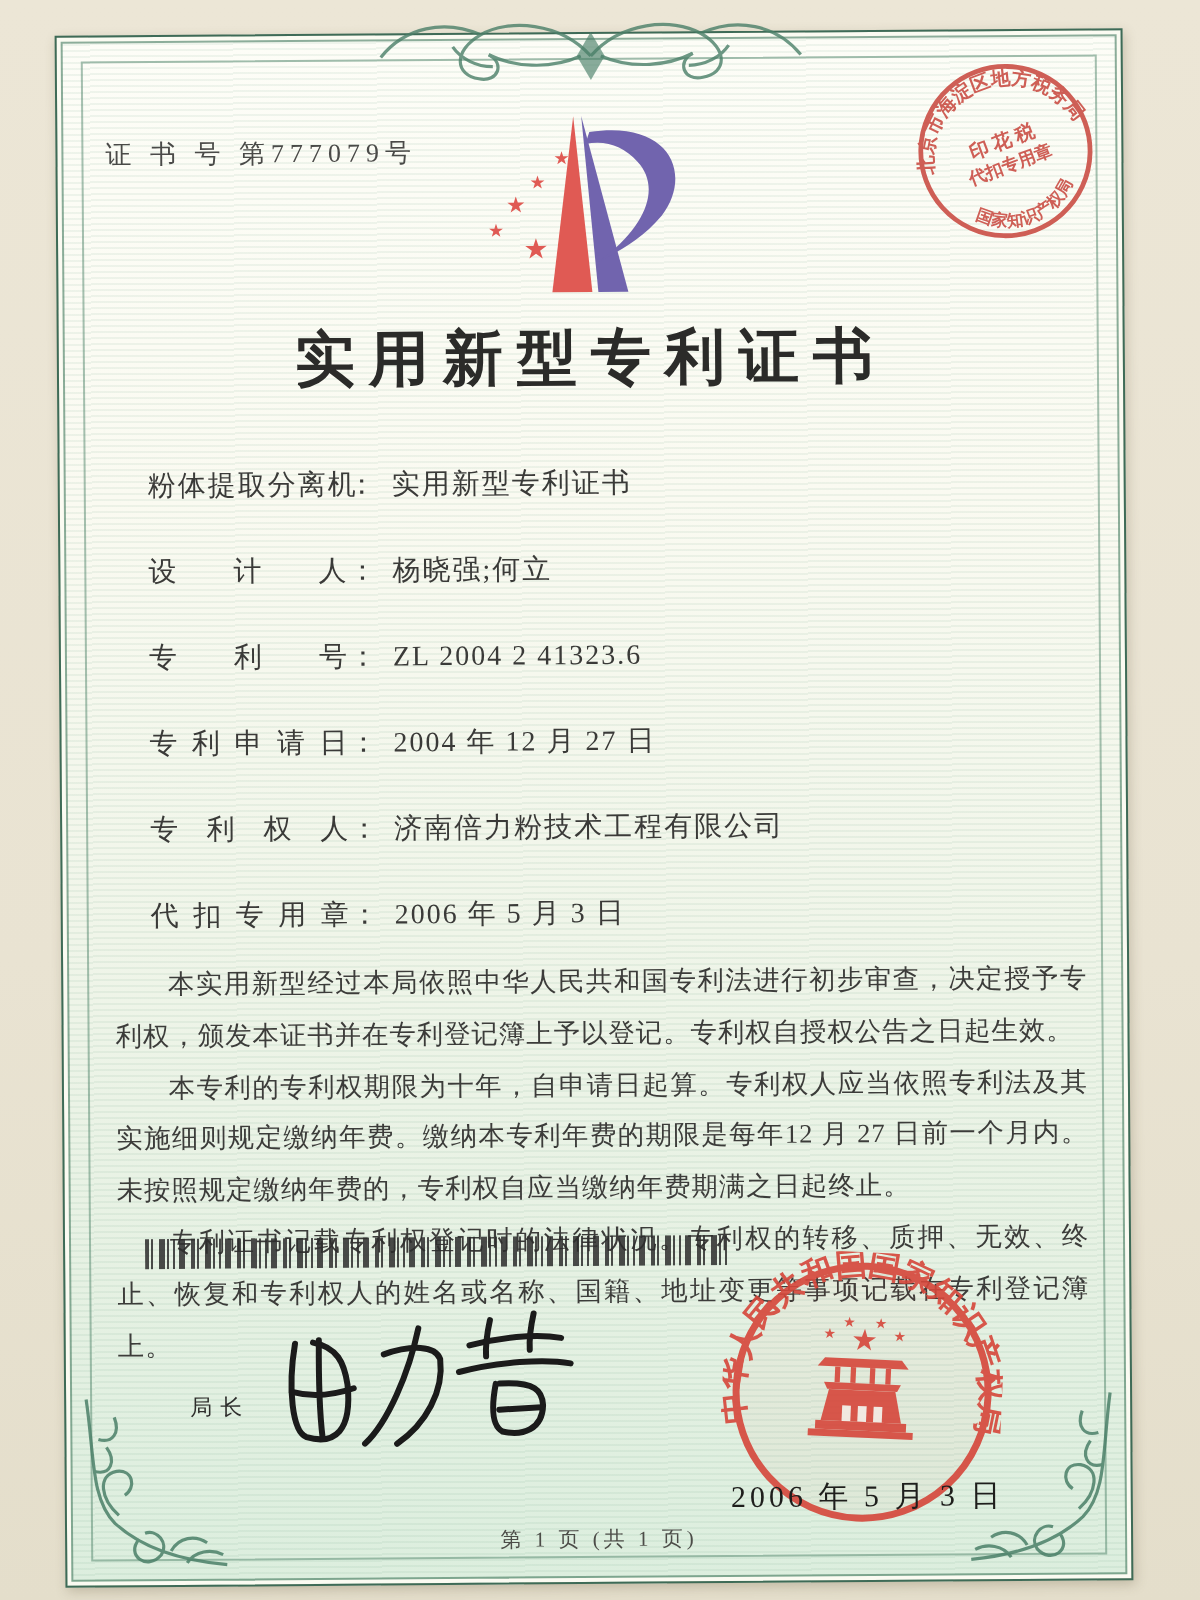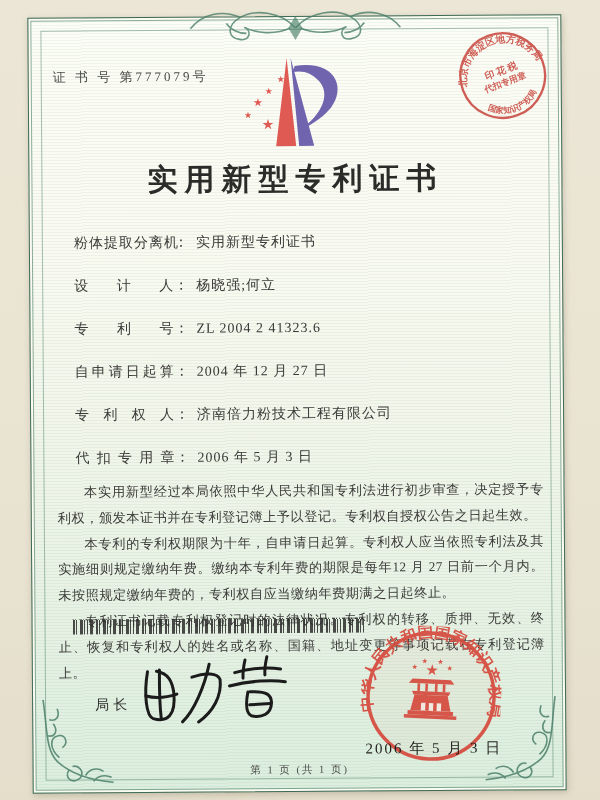--- a/index.html
+++ b/index.html
@@ -51,21 +51,21 @@
     position:absolute; left:40px; top:601px; width:292px; height:15px;
     background: repeating-linear-gradient(90deg,
       #2c2c2c 0 2px, transparent 2px 3px,
       #2c2c2c 3px 4px, transparent 4px 7px,
       #2c2c2c 7px 10px, transparent 10px 11px,
       #2c2c2c 11px 12px, transparent 12px 14px,
       #2c2c2c 14px 15px, transparent 15px 17px,
       #2c2c2c 17px 20px, transparent 20px 23px);
     opacity:.85;
   }
-  .director { position:absolute; left:62px; top:678px; font-size:14px; color:#2e2e2c; letter-spacing:4px; }
+  .director { position:absolute; left:62px; top:678px; font-size:11px; color:#2e2e2c; letter-spacing:4px; }
   .signature { position:absolute; left:100px; top:634px; width:175px; height:88px; transform:rotate(-3deg); }
   .office-seal { position:absolute; left:328px; top:610px; width:140px; height:140px; opacity:.9; transform:rotate(3deg); }
   .issue-date { position:absolute; left:332px; top:723px; font-size:15px; color:#1e1e1c; letter-spacing:2px; z-index:6; }
   .page-footer { position:absolute; left:0; top:746px; width:100%; text-align:center;
     font-size:10.5px; color:#4c4c48; letter-spacing:2px; }
   .flourish-bl { position:absolute; left:4px; bottom:3px; width:78px; height:92px; }
   .flourish-br { position:absolute; right:4px; bottom:3px; width:78px; height:92px; transform:scaleX(-1); }
   .top-ornament { position:absolute; left:158px; top:-14px; width:218px; height:50px; }
   svg text { font-family:"Liberation Serif","DejaVu Serif",serif; }
 </style>
@@ -128,21 +128,21 @@
       <div class="field">
         <span class="flabel">粉体提取分离机</span><span class="fcolon">：</span><span class="fvalue">实用新型专利证书</span>
       </div>
       <div class="field">
         <span class="flabel">设 计 人</span><span class="fcolon">：</span><span class="fvalue">杨晓强;何立</span>
       </div>
       <div class="field">
         <span class="flabel">专 利 号</span><span class="fcolon">：</span><span class="fvalue">ZL 2004 2 41323.6</span>
       </div>
       <div class="field">
-        <span class="flabel">自申请日起算</span><span class="fcolon">：</span><span class="fvalue">2004 年 12 月 27 日</span>
+        <span class="flabel">专利申请日</span><span class="fcolon">：</span><span class="fvalue">2004 年 12 月 27 日</span>
       </div>
       <div class="field">
         <span class="flabel">专 利 权 人</span><span class="fcolon">：</span><span class="fvalue">济南倍力粉技术工程有限公司</span>
       </div>
       <div class="field">
         <span class="flabel">代扣专用章</span><span class="fcolon">：</span><span class="fvalue">2006 年 5 月 3 日</span>
       </div>
     </div>
 
     <div class="body-text">

